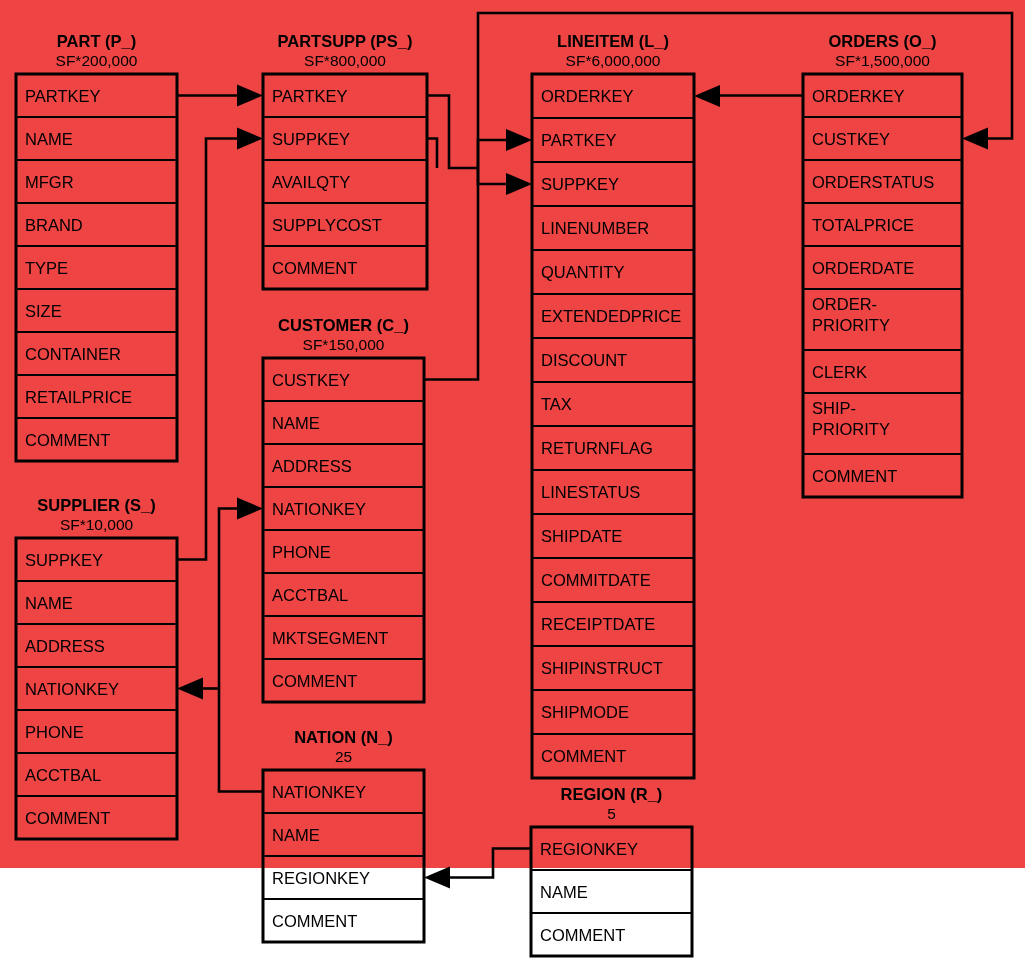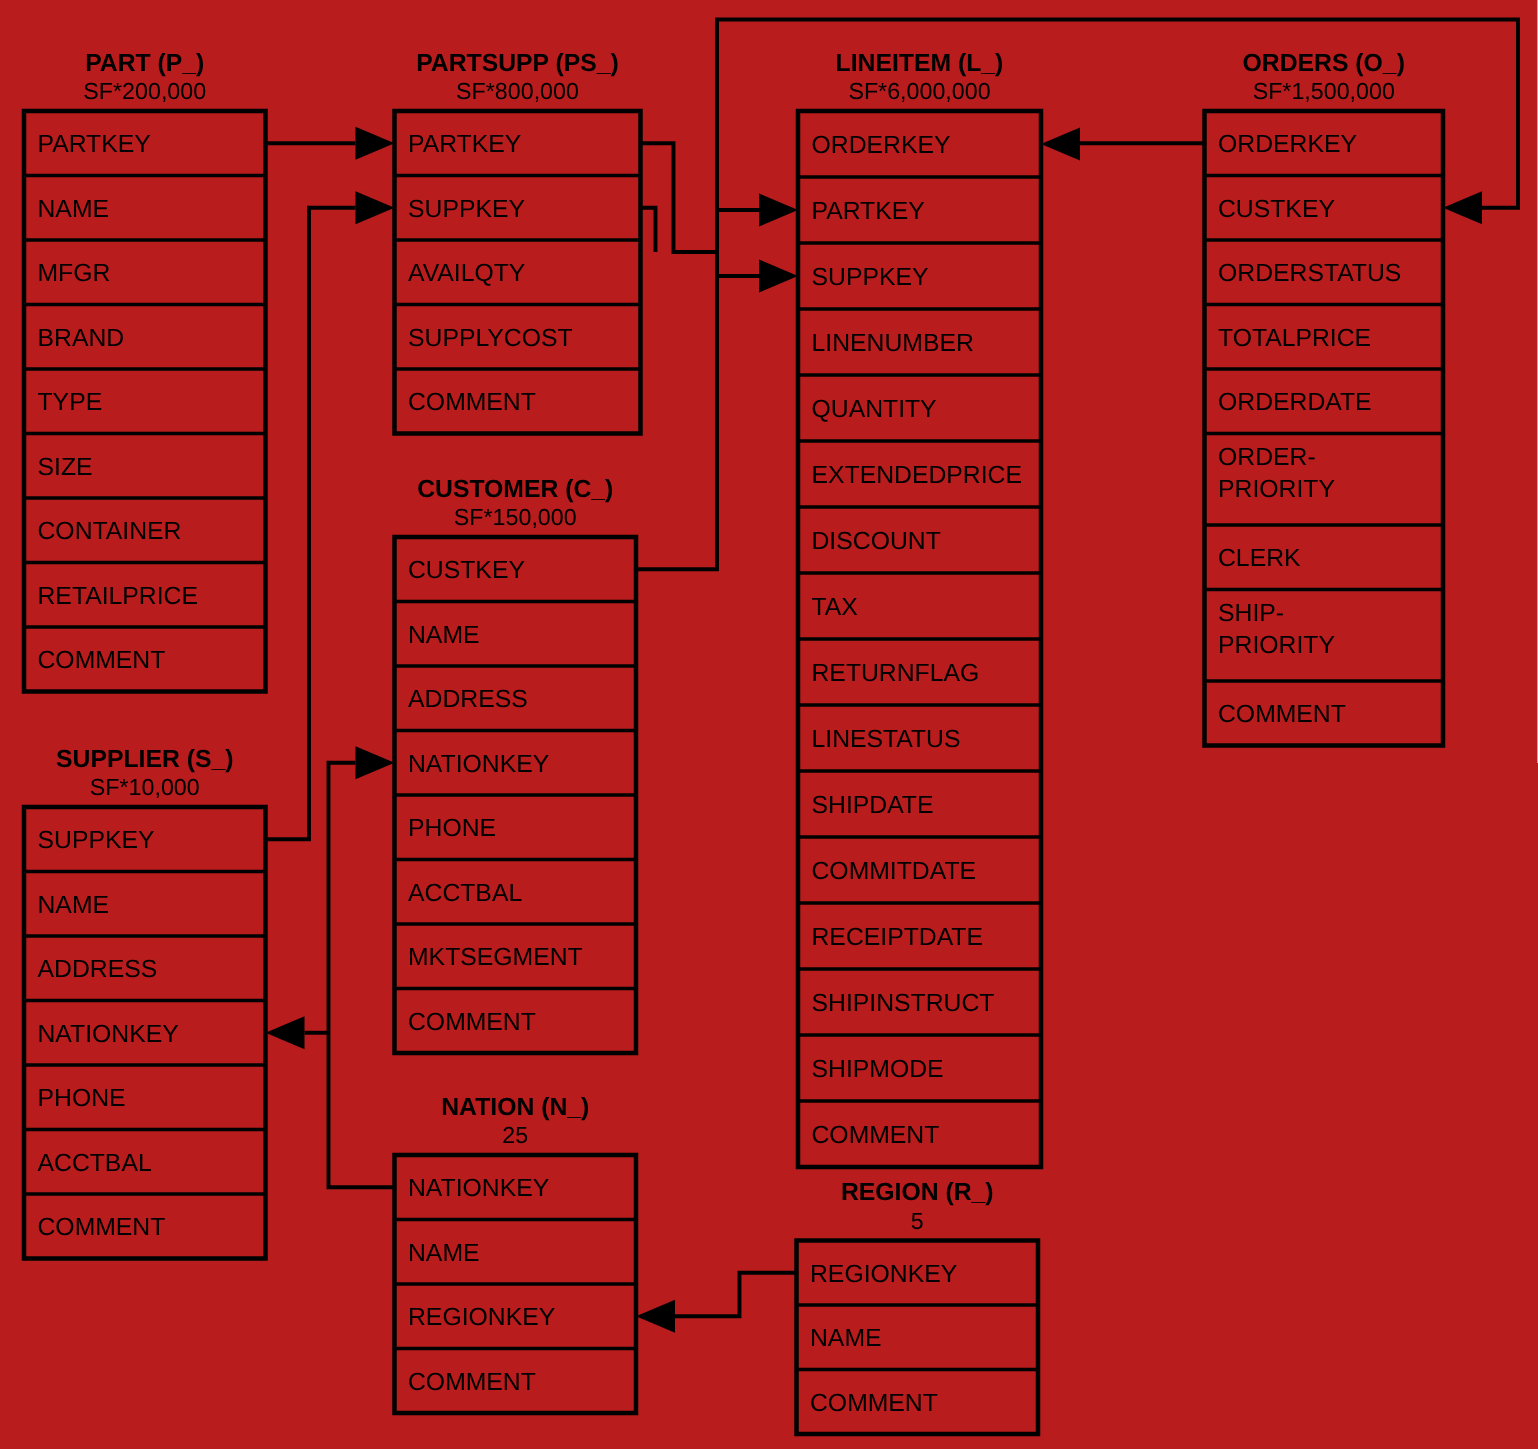--- a/index.html
+++ b/index.html
@@ -1,18 +1,18 @@
 <!DOCTYPE html>
 <html><head>
 <meta charset="utf-8">
 <style>
   html,body{margin:0;padding:0;background:#ffffff;}
   body{width:1025px;height:966px;overflow:hidden;
        font-family:"Liberation Sans","DejaVu Sans",sans-serif;}
-  #diagram{position:relative;width:1025px;height:966px;background:#b91c1c;}
+  #diagram{position:relative;width:1025px;height:868px;background:#ef4444;}
   svg.layer{position:absolute;top:0;left:0;width:1025px;height:966px;}
   .tbl-title{font-weight:bold;font-size:16.5px;fill:#000;text-anchor:middle;}
   .tbl-sub{font-weight:normal;font-size:15.5px;fill:#000;text-anchor:middle;}
   .field{font-size:16.5px;fill:#000;}
   .box-outer{fill:none;stroke:#000;stroke-width:3;}
   .row-line{stroke:#000;stroke-width:2.2;}
   .conn{stroke:#000;stroke-width:2.6;fill:none;stroke-linecap:butt;stroke-linejoin:miter;}
   .arrow{fill:#000;stroke:none;}
 </style>
 </head>

